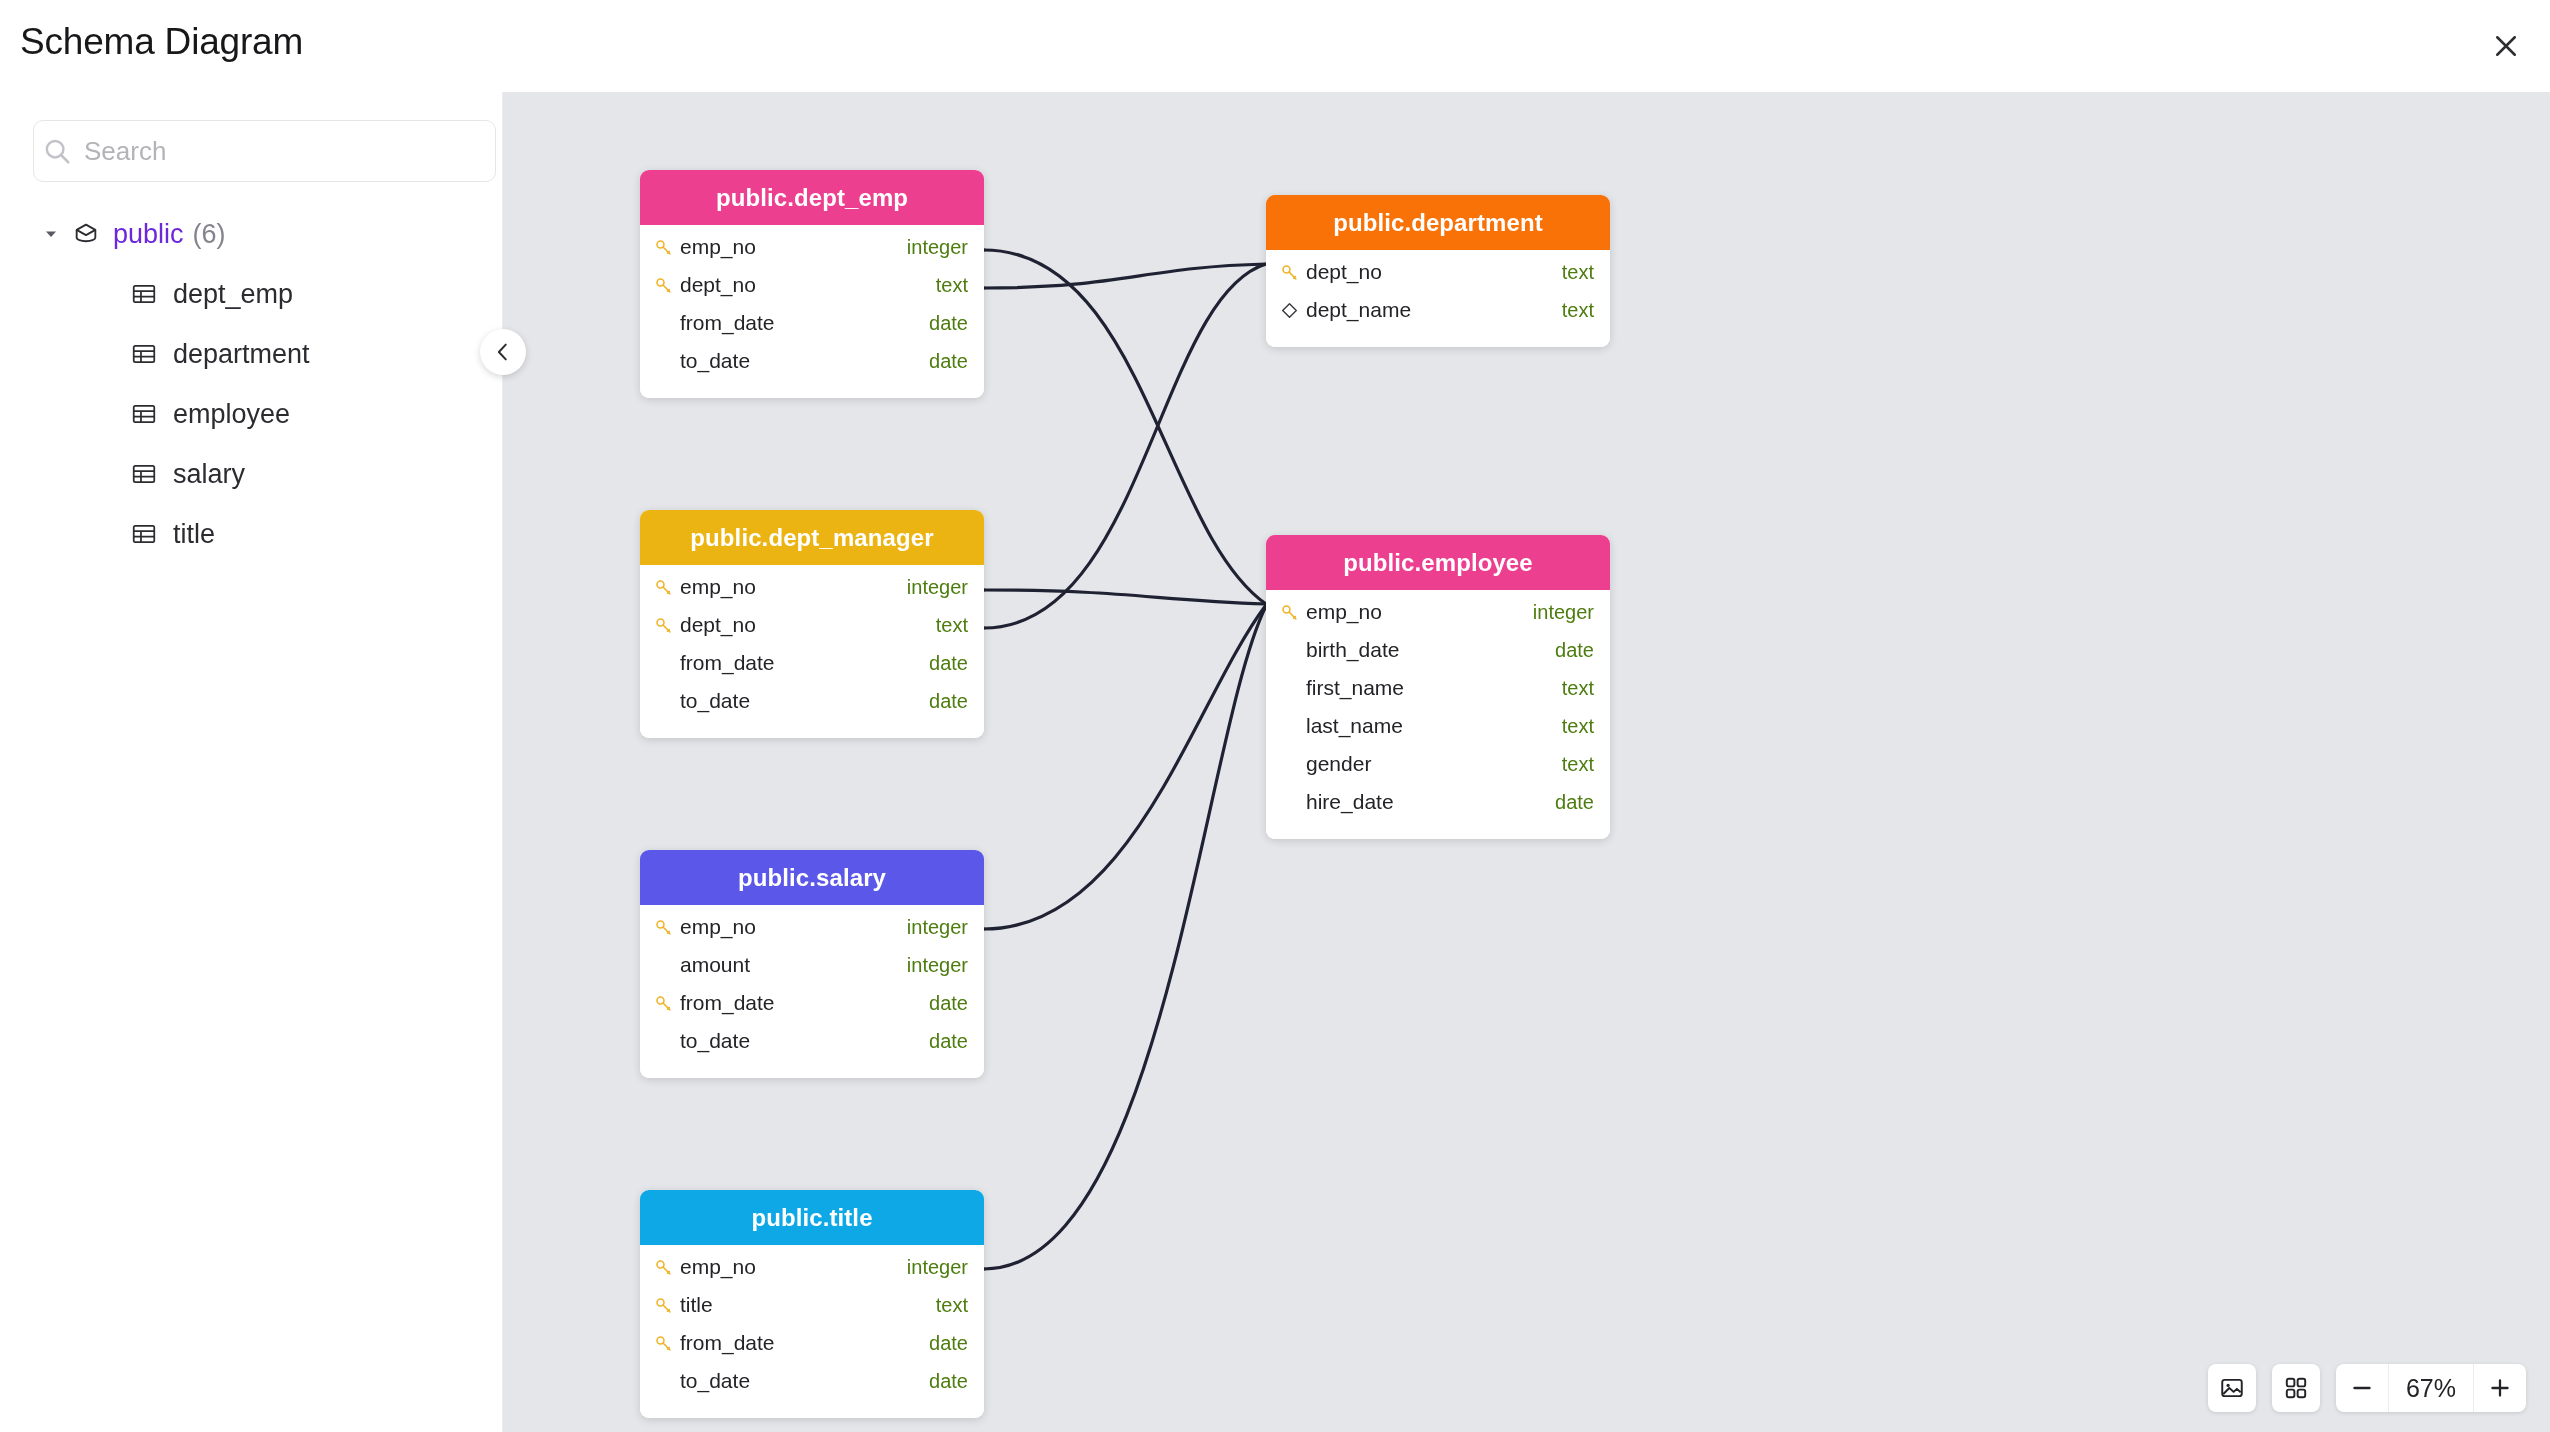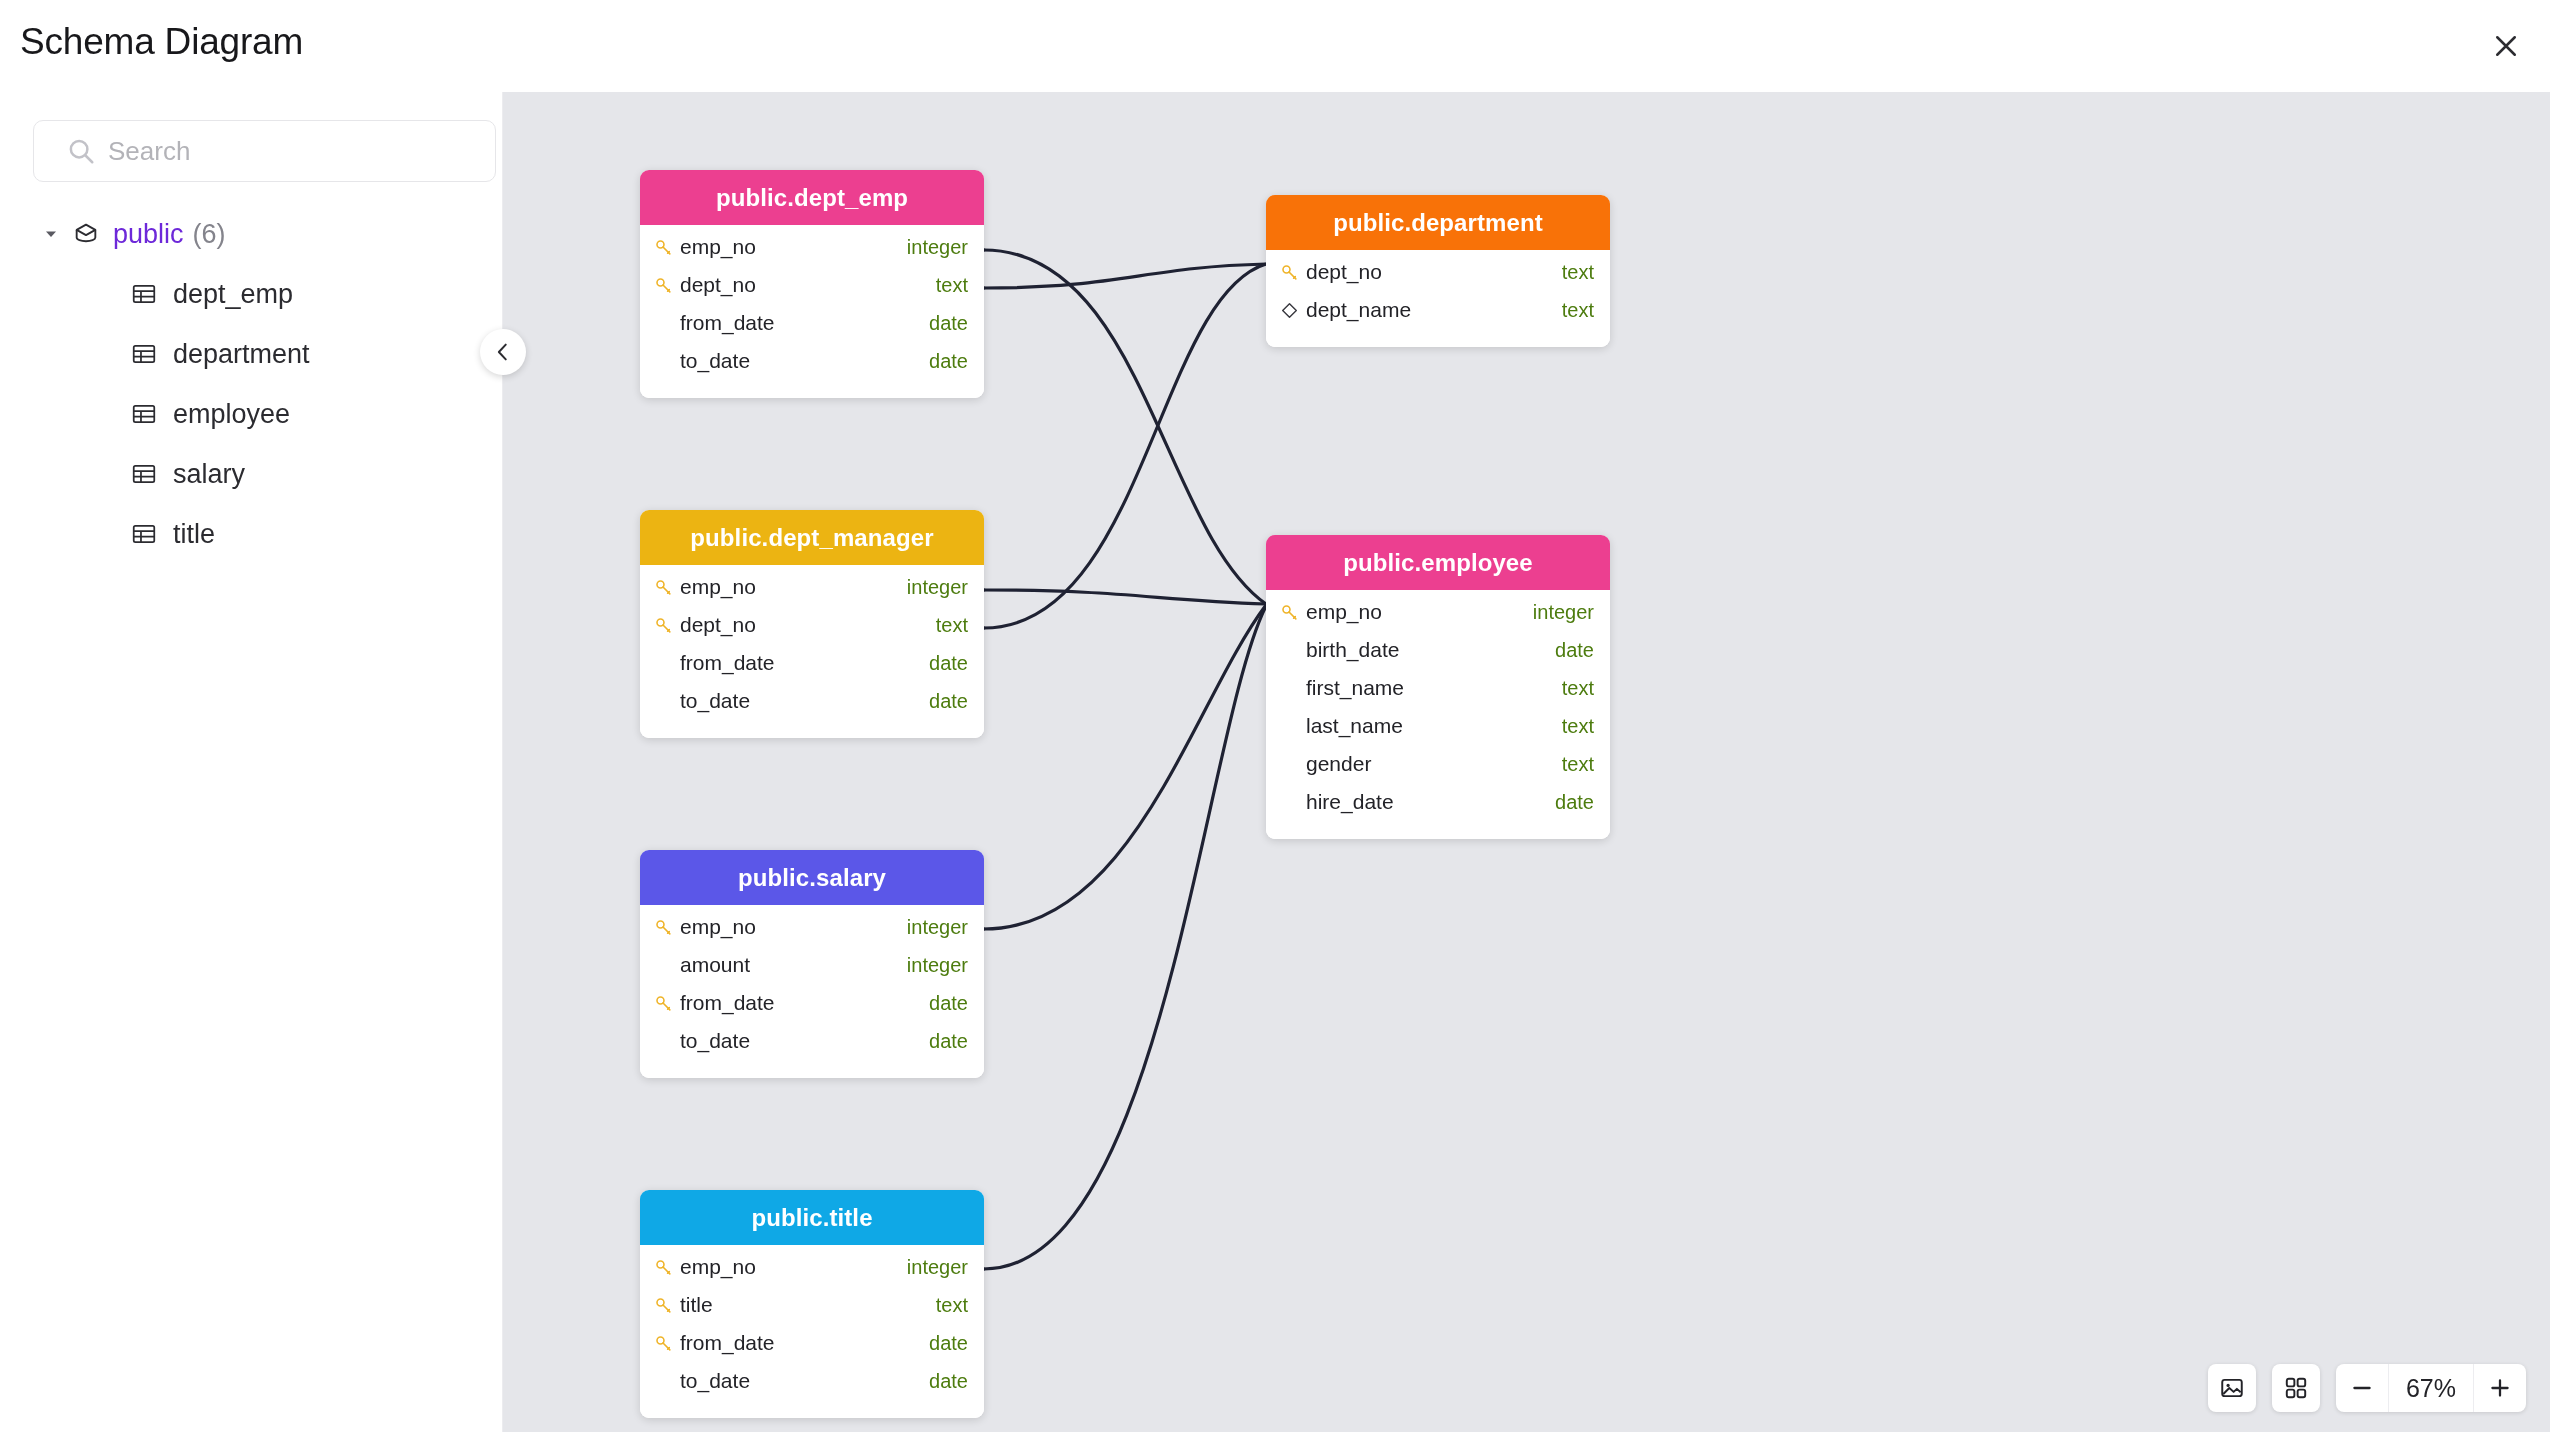--- a/index.html
+++ b/index.html
@@ -41,21 +41,21 @@
   }
   .search-wrap {
     position: absolute; left: 33px; top: 28px;
     width: 463px; height: 62px;
   }
   .search-box {
     width: 100%; height: 100%;
     border: 1px solid #e6e6e9; border-radius: 10px;
     background: #fff;
     display: flex; align-items: center;
-    padding: 0 32px;
+    padding: 0 8px;
   }
   .search-icon { flex: 0 0 auto; margin-right: 12px; display: block; }
   .search-input {
     border: 0; outline: 0; background: transparent;
     font-family: inherit; font-size: 26px; color: #18181b;
     width: 100%; height: 100%;
   }
   .search-input::placeholder { color: #b3b3b8; }
 
   .tree { position: absolute; left: 0; top: 112px; width: 503px; }

